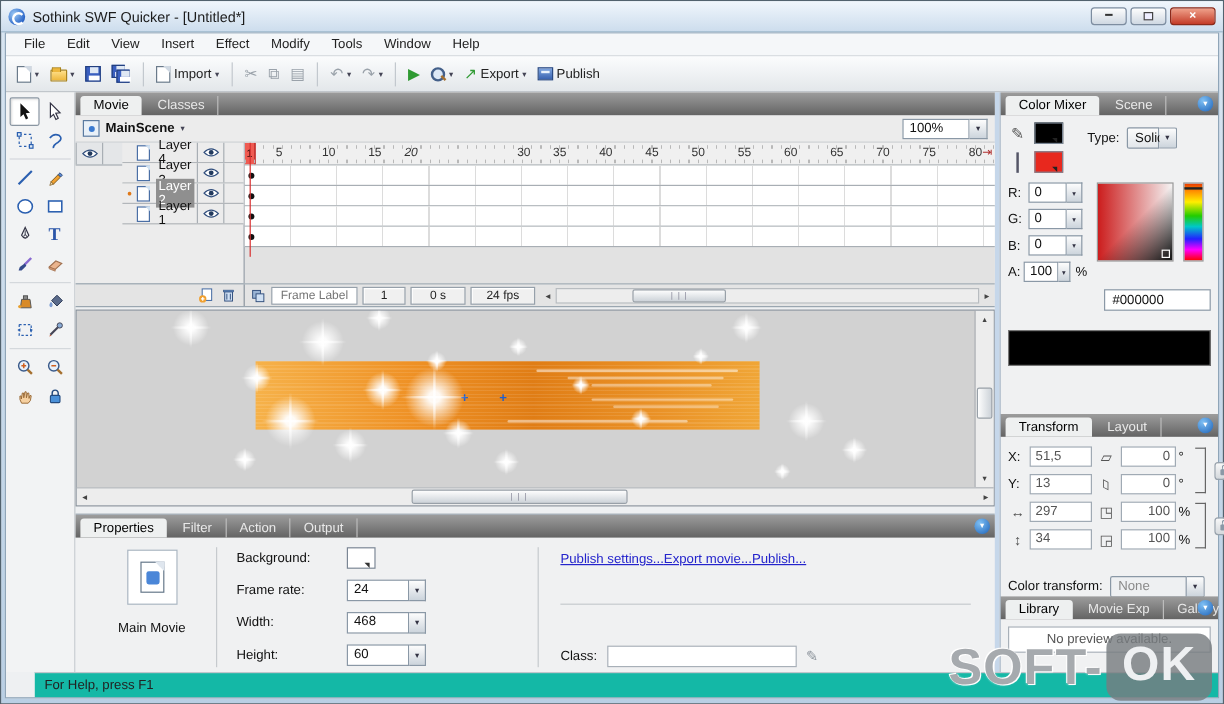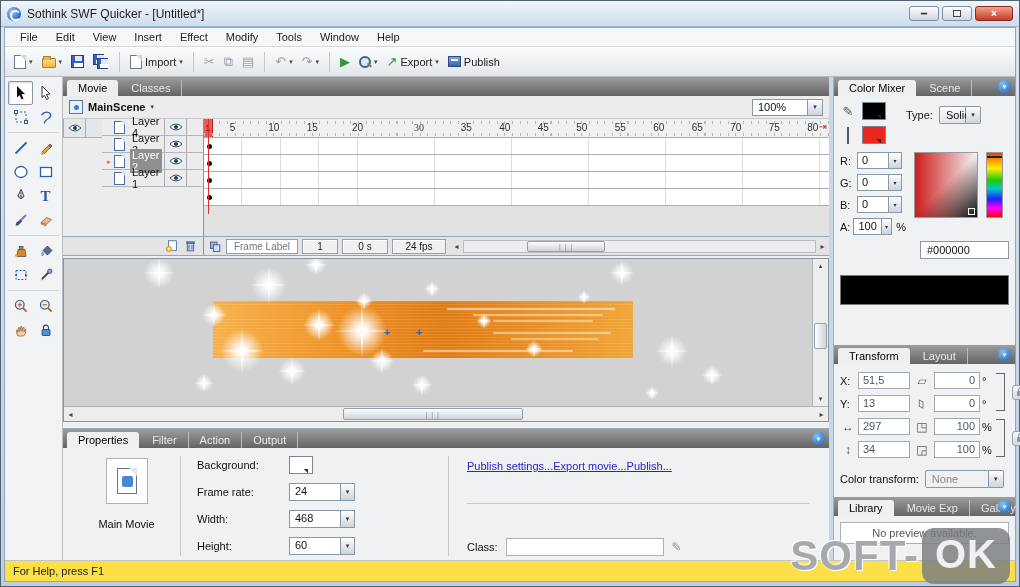--- a/index.html
+++ b/index.html
@@ -177,28 +177,28 @@
   .tf-lab{font-size:11px;color:#111;}
   .tf-ic{font-size:12px;color:#555;text-align:center;}
   .tf-ic.rot{display:inline-block;transform:rotate(90deg);}
   .tf-val{height:17px;background:#fff;border:1px solid #a0aab4;font-size:11px;padding:1px 4px;color:#555;}
   .tf-val.r{text-align:right;}
   .tf-suf{font-size:11px;color:#111;}
   .brk{grid-column:6;grid-row:span 2;height:38px;width:9px;border:1px solid #666;border-left:none;position:relative;}
   .lockbtn{grid-column:7;grid-row:span 2;width:16px;height:15px;background:linear-gradient(#f8f8f8,#d4d8dc);border:1px solid #98a2ac;border-radius:3px;display:flex;align-items:center;justify-content:center;}
   .mlock{width:7px;height:5px;background:#8a98a6;border-radius:1px;position:relative;margin-top:3px;}
   .mlock::before{content:"";position:absolute;left:1px;top:-4px;width:5px;height:4px;border:1px solid #8a98a6;border-bottom:none;border-radius:3px 3px 0 0;}
-  .ctrow{display:flex;align-items:center;margin-top:10px;gap:6px;}
+  .ctrow{display:flex;align-items:center;margin-top:20px;gap:6px;}
   .ctlab{font-size:11px;color:#111;}
   .ctcombo .cv{width:64px;color:#8a8a8a;background:#eef0f2;}
   
   .lib-preview{background:#fff;border:1px solid #a8b0b8;height:22px;display:flex;align-items:center;justify-content:center;}
   .lib-text{font-size:11px;color:#555;}
   
-  .statusbar{height:21px;border-top:1px solid #c0c6cc;background:#fde047;display:flex;align-items:center;padding:0 8px;flex:none;}
+  .statusbar{height:21px;border-top:1px solid #c0c6cc;background:#14b8a6;display:flex;align-items:center;padding:0 8px;flex:none;margin-left:24px;}
   .status-text{font-size:11px;color:#222;}
   
   .watermark{position:absolute;right:6px;bottom:2px;display:flex;align-items:center;z-index:60;font-weight:bold;font-size:42px;letter-spacing:1px;color:rgba(150,155,160,.85);text-shadow:0 0 2px #fff, 1px 1px 0 #fff, -1px -1px 0 #fff;}
   .wm-box{background:rgba(120,124,128,.82);color:#eef0f2;border-radius:12px;padding:4px 13px 7px;margin:0 3px;text-shadow:none;font-size:40px;}
 </style>
 </head>
 <body>
 
 <div class="window">
 
@@ -497,23 +497,23 @@
                   </div>
                 </div>
             </div>
             <div class="frames-col">
               <div class="ruler" id="ruler">
                 <span class="ph-cell">1</span>
                 <span class="ruler-end">⇥</span>
               <span class="rnum" style="left: 25.8px;">5</span>
                   <span class="rnum" style="left: 64.3px;">10</span>
                   <span class="rnum" style="left: 102.8px;">15</span>
-                  <span class="rnum" style="left: 148px;">20</span>
+                  <span class="rnum" style="left: 133px; font-style: italic;">20</span>
                   <span class="rnum" style="left: 179.8px; margin-top: 48px;">25</span>
-                  <span class="rnum" style="left: 210px; font-family: Liberation Serif, serif;">30</span>
+                  <span class="rnum" style="left: 227px;">30</span>
                   <span class="rnum" style="left: 256.8px;">35</span>
                   <span class="rnum" style="left: 295.3px;">40</span>
                   <span class="rnum" style="left: 333.8px;">45</span>
                   <span class="rnum" style="left: 372.3px;">50</span>
                   <span class="rnum" style="left: 410.8px;">55</span>
                   <span class="rnum" style="left: 449.3px;">60</span>
                   <span class="rnum" style="left: 487.8px;">65</span>
                   <span class="rnum" style="left: 526.3px;">70</span>
                   <span class="rnum" style="left: 564.8px;">75</span>
                   <span class="rnum" style="left: 603.3px;">80</span>

